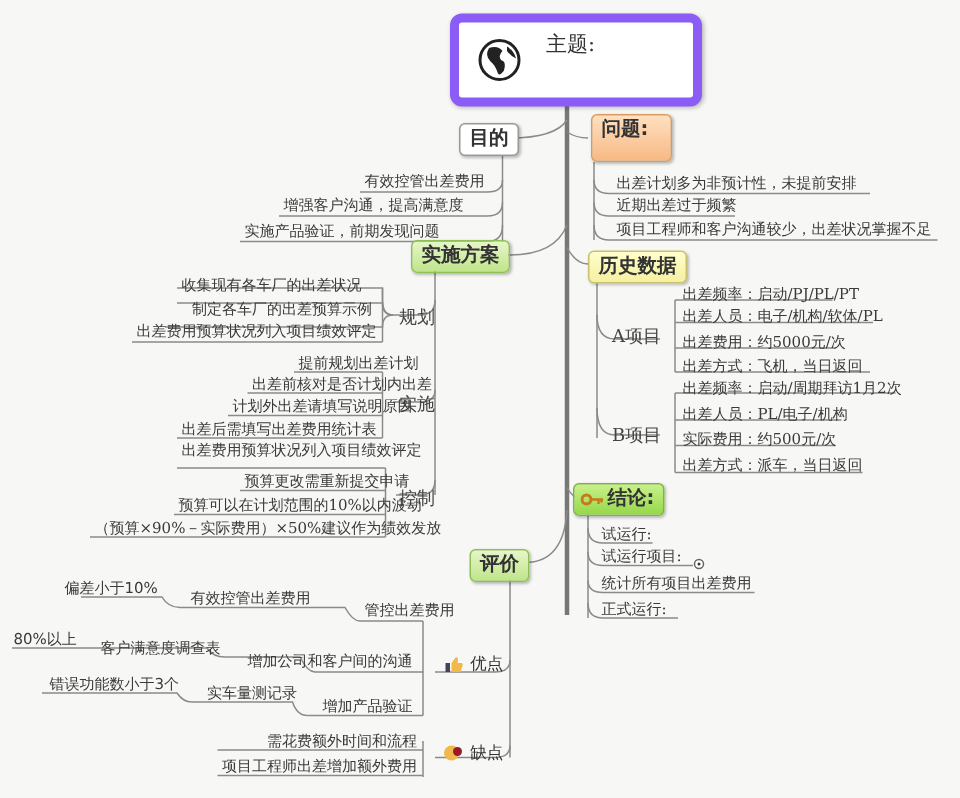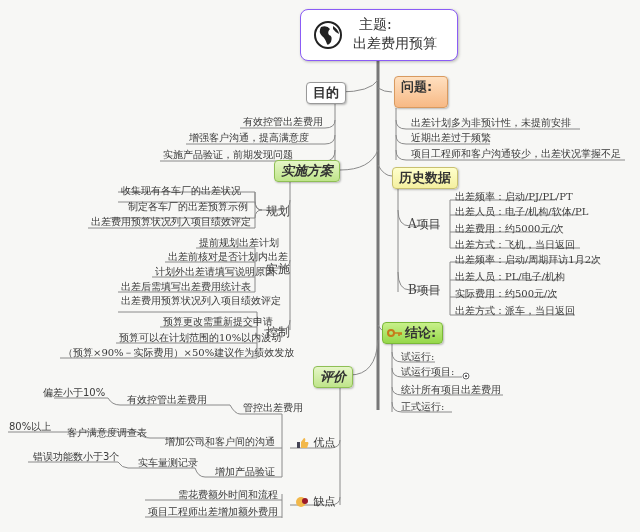--- a/index.html
+++ b/index.html
@@ -17,27 +17,27 @@
   }
   .leaf.r { text-align:right; }
   .leaf.sans { font-family:"DejaVu Sans", sans-serif; }
   .topic {
     position:absolute; border:1px solid #999; border-radius:4px;
     font-size:13px; line-height:18px; padding:1px 6px;
     font-family:"DejaVu Sans", sans-serif; font-weight:bold; color:#333;
     box-shadow:1px 1px 2px rgba(0,0,0,0.25);
   }
   .topic.white { background:#fff; }
-  .topic.green { background:linear-gradient(#e6f6c8,#bfe58a); border-color:#8fbf55;font-style:italic; }
+  .topic.green { background:linear-gradient(#e6f6c8,#bfe58a); border-color:#8fbf55; }
   .topic.orange { background:linear-gradient(#ffe0c0,#f7b985); border-color:#d89a60; }
   .topic.yellow { background:linear-gradient(#ffffcc,#f5f0a0); border-color:#c8c070; }
   .topic.lime { background:linear-gradient(#c8f08a,#96d84a); border-color:#7ab838; }
   .central {
     position:absolute; left:300px; top:9px; width:156px; height:50px;
-    background:#fff; border:1px solid #8b5cf6; border-radius:8px;
+    background:#fff; border:6px solid #8b5cf6; border-radius:8px;
     box-shadow:1px 1px 3px rgba(0,0,0,0.25);
   }
   .central .title1 { position:absolute; left:58px; top:6px; font-size:14px; }
   .central .title2 { position:absolute; left:52px; top:25px; font-size:14px; }
   .globe { position:absolute; left:12px; top:10px; width:30px; height:30px; }
   .sub { position:absolute; font-size:12px; color:#444; white-space:nowrap; }
 </style>
 </head>
 <body>
 
@@ -126,21 +126,20 @@
   <circle cx="466" cy="376" r="1" fill="#333"></circle>
 </svg>
 
 <div class="central">
   <svg class="globe" viewBox="0 0 30 30">
     <circle cx="15" cy="15" r="13" fill="#fff" stroke="#222" stroke-width="2"></circle>
     <path d="M8 7 Q14 5 17 9 Q14 12 16 15 Q20 16 18 22 Q15 26 14 24 Q12 18 9 16 Q5 12 8 7 Z" fill="#222"></path>
     <path d="M20 6 Q25 9 26 14 Q22 12 20 9 Z" fill="#222"></path>
   </svg>
   <span class="title1">主题:</span>
-  <span class="title2">出差费用预算</span>
 </div>
 
 <div class="topic white" style="left:306px;top:82px;">目的</div>
 <div class="leaf r" style="left:240px;top:115px;">有效控管出差费用</div>
 <div class="leaf r" style="left:186px;top:131px;">增强客户沟通，提高满意度</div>
 <div class="leaf r" style="left:160px;top:148px;">实施产品验证，前期发现问题</div>
 
 <div class="topic orange" style="left:394px;top:76px;height:28px;width:40px;">问题:</div>
 <div class="leaf" style="left:408px;top:116px;">出差计划多为非预计性，未提前安排</div>
 <div class="leaf" style="left:408px;top:131px;">近期出差过于频繁</div>

